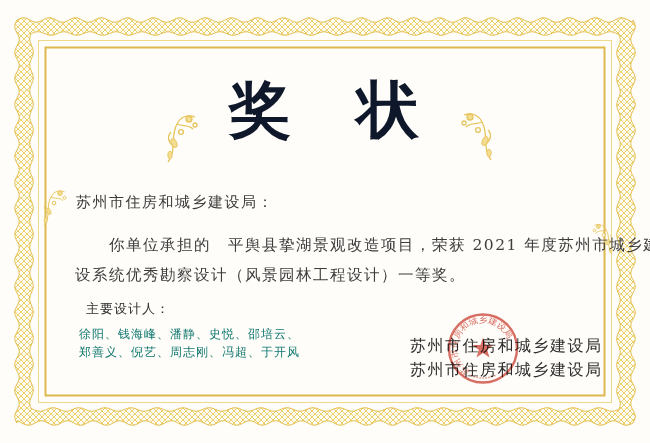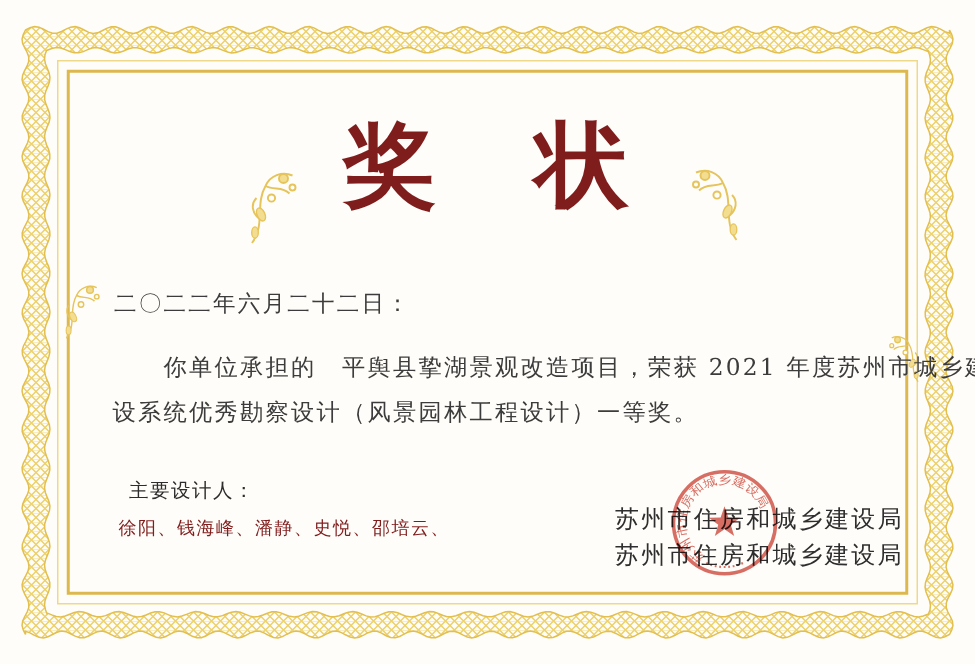--- a/index.html
+++ b/index.html
@@ -2,34 +2,34 @@
 <html><head>
 <meta charset="utf-8">
 <style>
   html,body{margin:0;padding:0;background:#ffffff;}
   .stage{position:relative;width:650px;height:443px;background:#fffdf9;overflow:hidden;
          font-family:"DejaVu Serif",serif;}
   .deco-svg{position:absolute;left:0;top:0;z-index:1;pointer-events:none;}
   .seal-svg{position:absolute;left:0;top:0;z-index:3;pointer-events:none;mix-blend-mode:multiply;}
 
   .title{position:absolute;left:0;top:68px;width:100%;margin:0;z-index:2;
-         text-align:center;font-size:62px;font-weight:700;color:#7f1d1d;letter-spacing:2px;}
+         text-align:center;font-size:62px;font-weight:700;color:#0f172a;letter-spacing:2px;}
 
   .recipient{position:absolute;left:76px;top:193px;z-index:2;
              font-size:15px;color:#3c3c3c;letter-spacing:1.5px;}
 
   .body-block{position:absolute;left:75px;top:230px;z-index:2;
               font-size:15.5px;color:#3c3c3c;line-height:30px;letter-spacing:1.5px;}
   .body-line{white-space:nowrap;}
   .body-line.first{text-indent:34px;}
 
   .designers{position:absolute;left:86px;top:300px;z-index:2;
              font-family:"DejaVu Sans",sans-serif;}
-  .designers-label{font-size:13px;color:#2d2d2d;letter-spacing:1px;margin:18px 0 7px 0;}
-  .designers-names{font-size:12px;color:#7f1d1d;line-height:18px;letter-spacing:1px;margin-left:-7px;}
+  .designers-label{font-size:13px;color:#2d2d2d;letter-spacing:1px;margin:0 0 7px 0;}
+  .designers-names{font-size:12px;color:#0f766e;line-height:18px;letter-spacing:1px;margin-left:-7px;}
   .designers-names div{white-space:nowrap;}
 
   .signature{position:absolute;left:410px;top:334px;z-index:2;
              font-size:16px;color:#2e2e2e;line-height:24px;letter-spacing:1.5px;}
   .signature div{white-space:nowrap;}
 </style>
 </head>
 <body>
 
 <div class="stage">
@@ -60,31 +60,32 @@
     <rect x="45.5" y="47.5" width="559" height="348" fill="none" stroke="#ddb84e" stroke-width="2"></rect>
 
     <use href="#sprig" transform="translate(165,112)"></use>
     <use href="#sprig" transform="translate(494,110) scale(-1,1)"></use>
     <use href="#sprig" transform="translate(42,188) scale(0.75)"></use>
     <use href="#sprig" transform="translate(614,222) scale(-0.65,0.65)"></use>
   </svg>
 
   <h1 class="title">奖　状</h1>
 
-  <div class="recipient">二〇二二年六月二十二日：</div>
+  <div class="recipient">苏州市住房和城乡建设局：</div>
 
   <div class="body-block">
     <div class="body-line first">你单位承担的　平舆县挚湖景观改造项目，荣获 2021 年度苏州市城乡建</div>
     <div class="body-line">设系统优秀勘察设计（风景园林工程设计）一等奖。</div>
   </div>
 
   <div class="designers">
     <p class="designers-label">主要设计人：</p>
     <div class="designers-names">
       <div>徐阳、钱海峰、潘静、史悦、邵培云、</div>
+      <div>郑善义、倪艺、周志刚、冯超、于开风</div>
     </div>
   </div>
 
   <div class="signature">
     <div>苏州市住房和城乡建设局</div>
     <div>苏州市住房和城乡建设局</div>
   </div>
 
   <svg class="seal-svg" width="650" height="443" viewBox="0 0 650 443">
     <g opacity="0.82">

